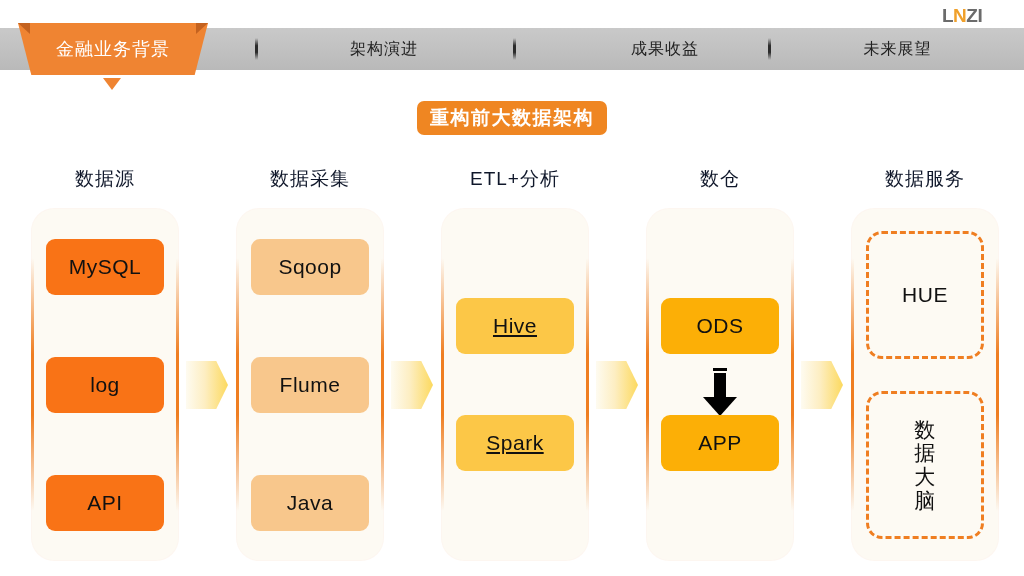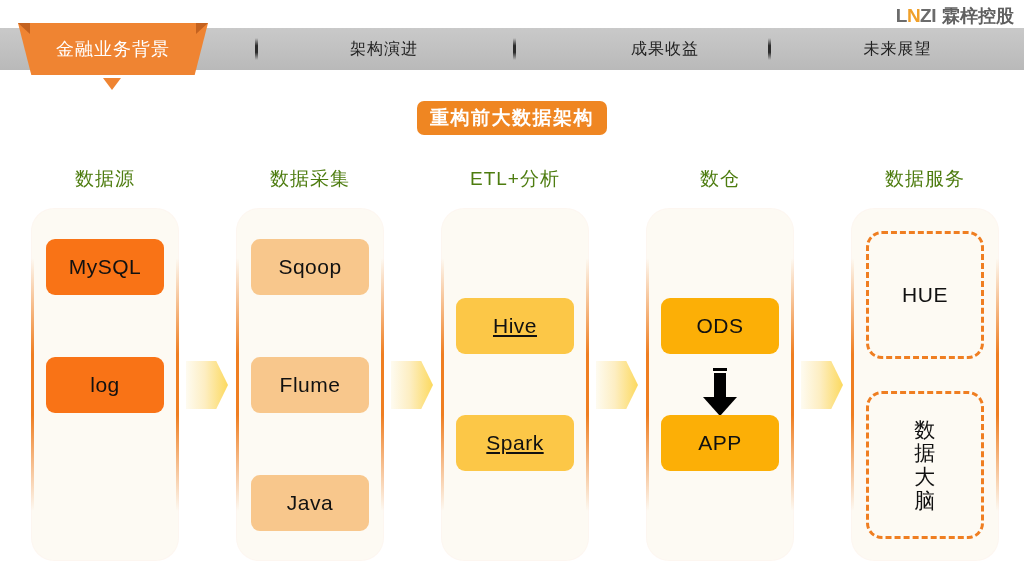--- a/index.html
+++ b/index.html
@@ -19,20 +19,21 @@
 
   
   .logo {
     position: absolute;
     top: 6px;
     right: 10px;
     display: flex;
     align-items: baseline;
     gap: 6px;
     height: 22px;
+    flex-direction: column;
   }
   .logo-mark {
     font-size: 19px;
     font-weight: 700;
     letter-spacing: -0.5px;
     line-height: 1;
   }
   .logo-mark .g { color: #6b6b6b; }
   .logo-mark .o { color: #f0a02a; }
   .logo-cn {
@@ -134,21 +135,21 @@
 
   
   .col-head {
     position: absolute;
     top: 166px;
     height: 26px;
     display: flex;
     align-items: center;
     justify-content: center;
     font-size: 19px;
-    color: #4d7c0f;
+    color: #0f172a;
     letter-spacing: 1px;
   }
 
   
   .panel {
     position: absolute;
     top: 209px;
     height: 351px;
     border-radius: 22px;
     background: #fdfaf3;
@@ -273,20 +274,21 @@
 
   <div class="col-head" style="left:22px;  width:166px;">数据源</div>
   <div class="col-head" style="left:227px; width:166px;">数据采集</div>
   <div class="col-head" style="left:432px; width:166px;">ETL+分析</div>
   <div class="col-head" style="left:637px; width:166px;">数仓</div>
   <div class="col-head" style="left:842px; width:166px;">数据服务</div>
 
   <div class="panel" style="left:32px; width:146px;">
     <div class="chip tone-light" style="left:14px; top:30px;  width:118px; height:56px;">MySQL</div>
     <div class="chip tone-light" style="left:14px; top:148px; width:118px; height:56px;">log</div>
+    <div class="chip tone-light" style="left:14px; top:266px; width:118px; height:56px;">API</div>
   </div>
 
   <div class="panel" style="left:237px; width:146px;">
     <div class="chip tone-mid" style="left:14px; top:30px;  width:118px; height:56px;">Sqoop</div>
     <div class="chip tone-mid" style="left:14px; top:148px; width:118px; height:56px;">Flume</div>
     <div class="chip tone-mid" style="left:14px; top:266px; width:118px; height:56px;">Java</div>
   </div>
 
   <div class="panel" style="left:442px; width:146px;">
     <div class="chip tone-gold" style="left:14px; top:89px;  width:118px; height:56px;">Hive</div>

